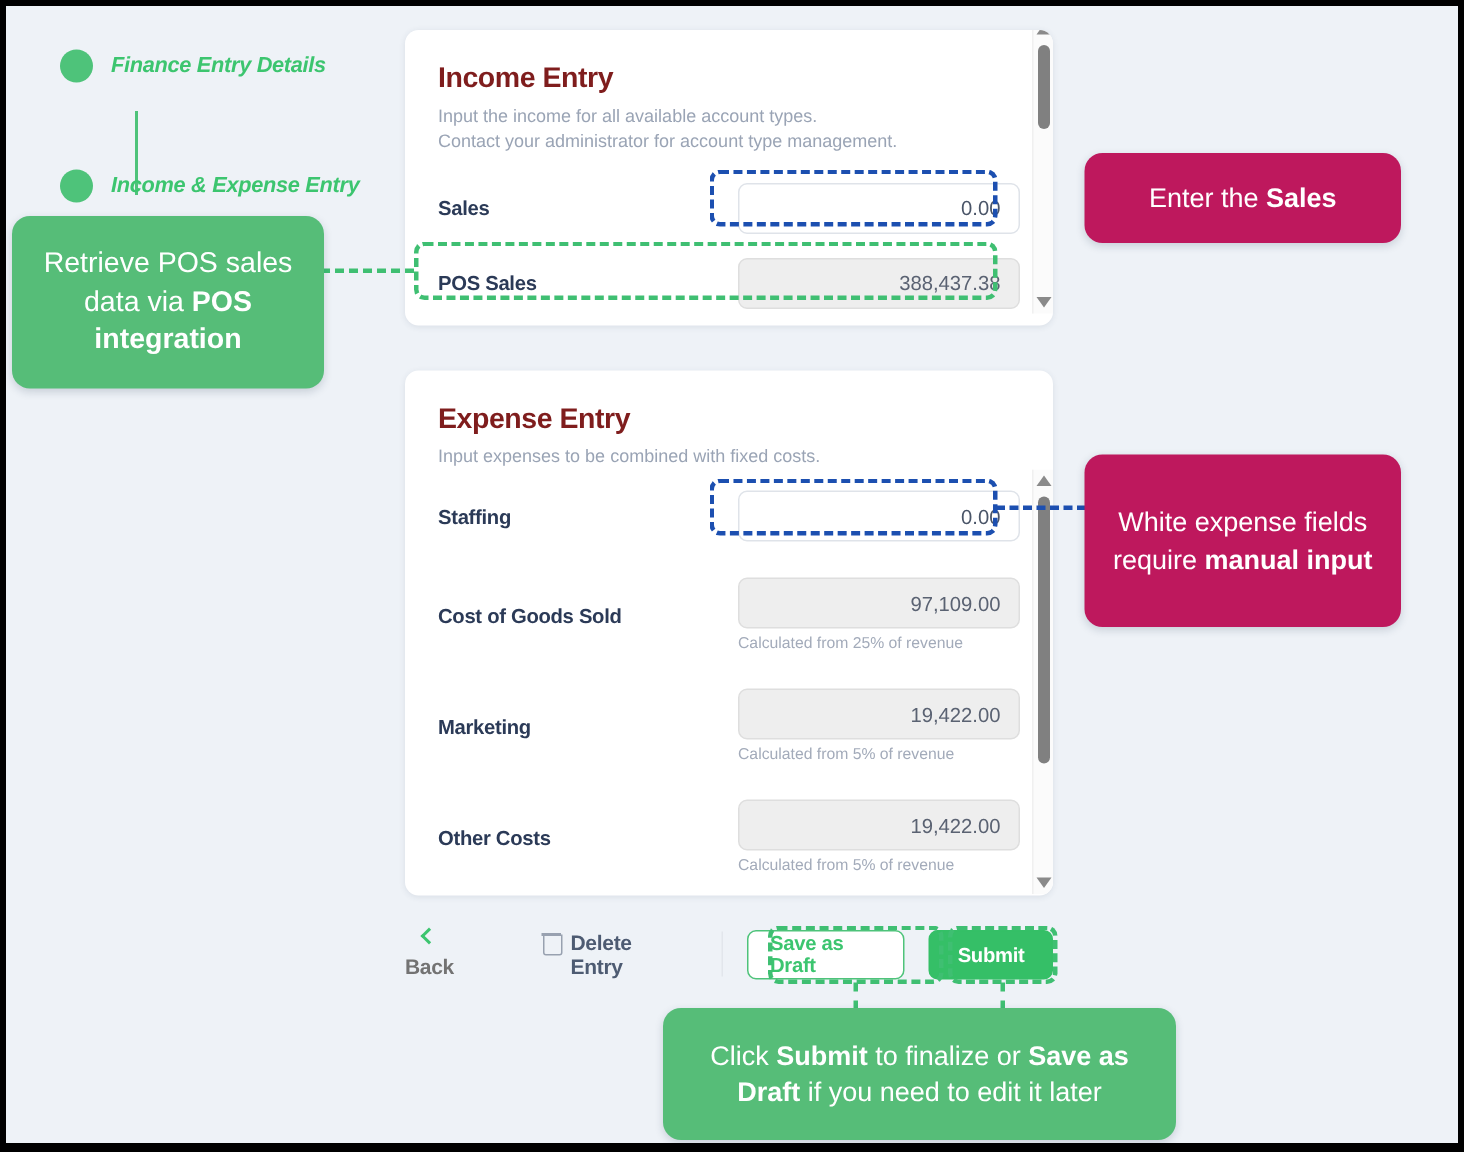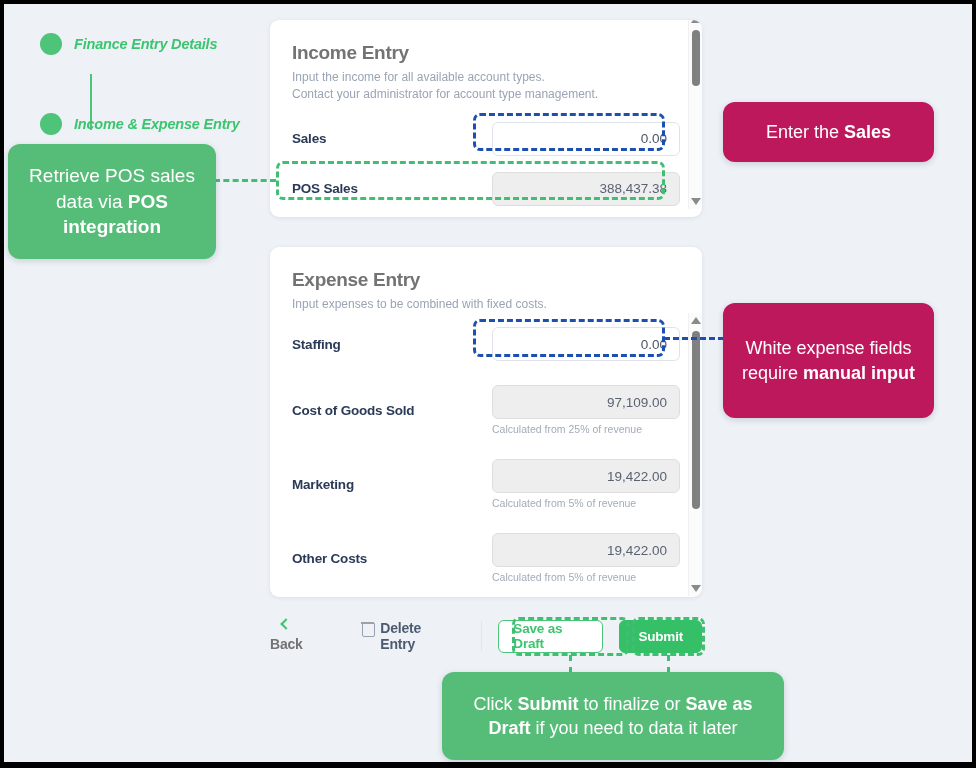--- a/index.html
+++ b/index.html
@@ -36,21 +36,21 @@
     background: #ffffff;
     border-radius: 9px;
     box-shadow: 0 1px 4px rgba(40,60,90,0.10);
     overflow: hidden;
   }
   #income-card { left: 270px; top: 20px; width: 432px; height: 197px; }
   #expense-card { left: 270px; top: 247px; width: 432px; height: 350px; }
 
   .card-head { padding: 22px 22px 0 22px; }
   .card-title {
-    font-size: 19px; font-weight: bold; color: #737373;
+    font-size: 19px; font-weight: bold; color: #7f1d1d;
     letter-spacing: -0.3px; margin-bottom: 5px;
   }
   .card-sub {
     font-size: 12px; color: #9aa4b5; line-height: 1.45;
   }
 
   .card-body { position: relative; padding: 0 22px; }
 
   .field-row {
     display: flex; align-items: center; justify-content: space-between;
@@ -328,20 +328,20 @@
 </div>
 
 <div class="callout blue" id="callout-manual">
   <div>
     <span>White expense fields require </span><b>manual input</b>
   </div>
 </div>
 
 <div class="callout green" id="callout-submit">
   <div>
-    <span>Click </span><b>Submit</b><span> to finalize or </span><b>Save as Draft</b><span> if you need to data it later</span>
+    <span>Click </span><b>Submit</b><span> to finalize or </span><b>Save as Draft</b><span> if you need to edit it later</span>
   </div>
 </div>
 
 <div class="frame-bottom"></div>
 <div class="frame-left"></div>
 <div class="frame-right"></div>
 <div class="frame-top"></div>
 
 </body></html>

